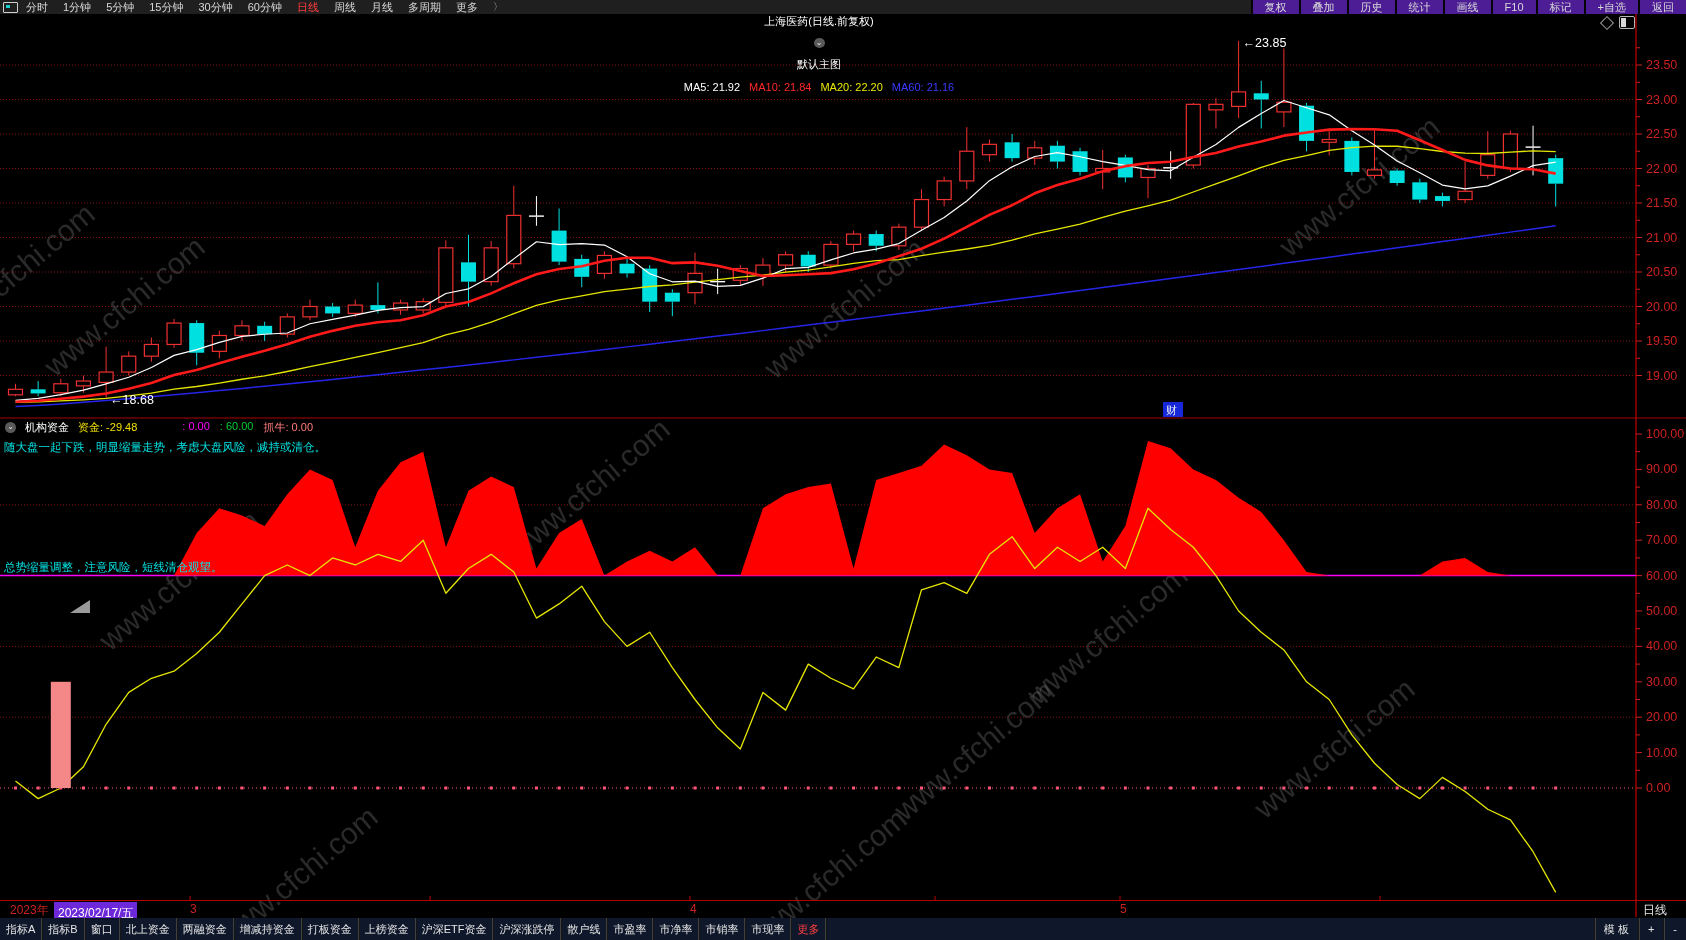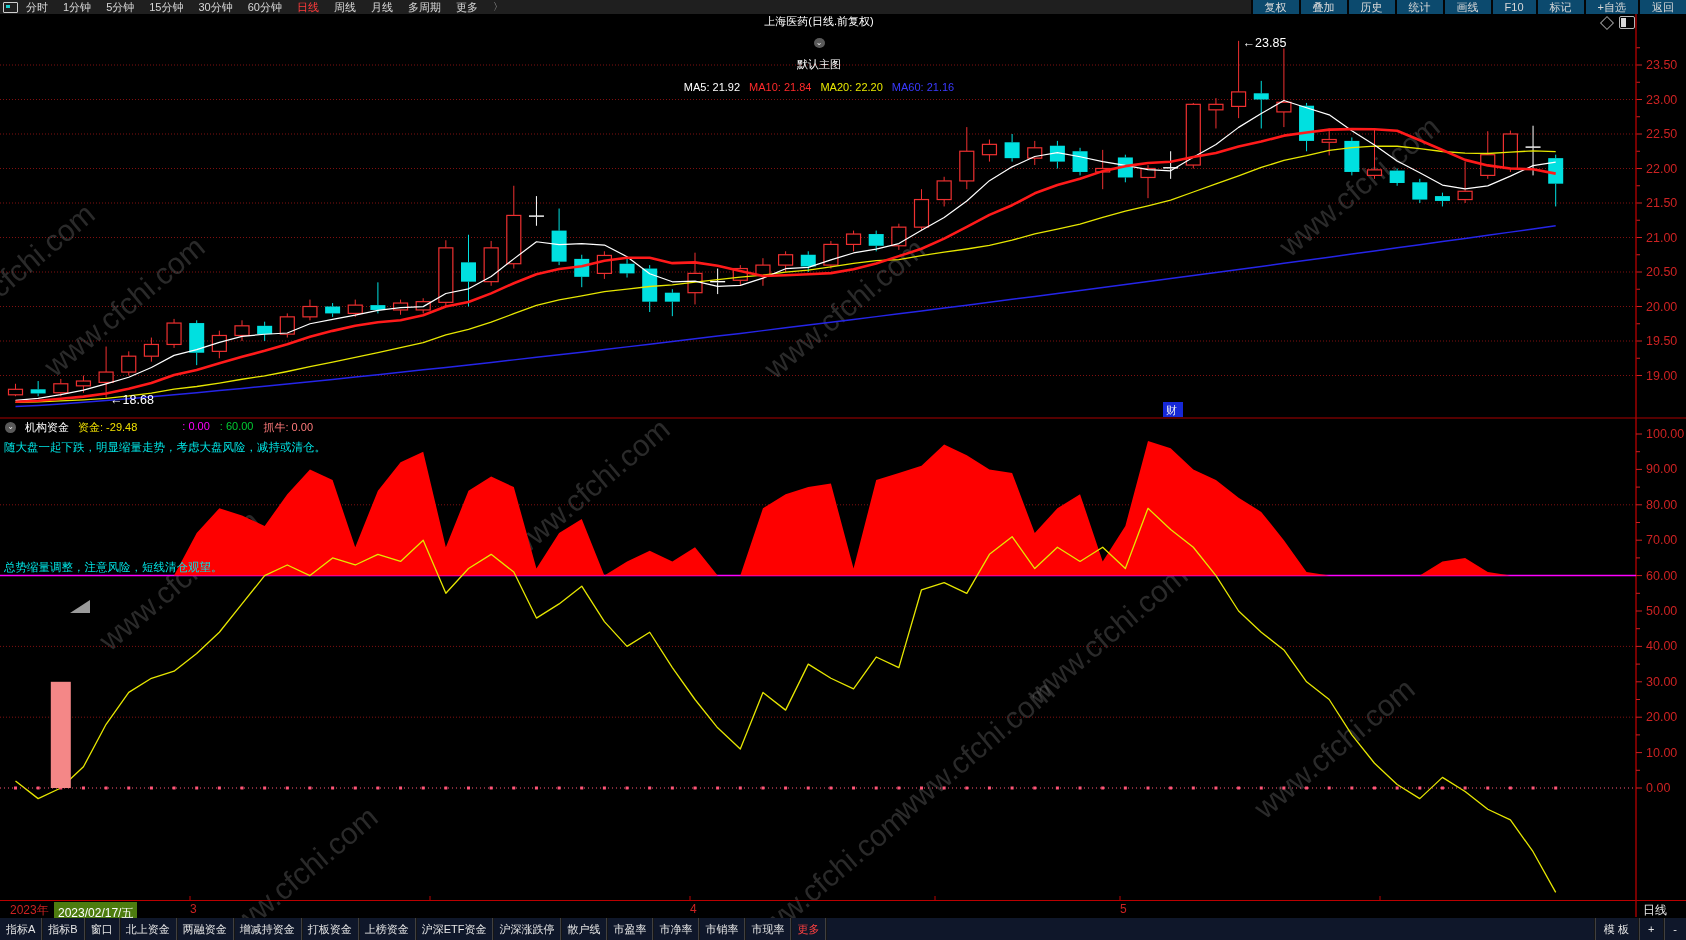--- a/index.html
+++ b/index.html
@@ -6,39 +6,39 @@
   body{width:1686px;height:940px;position:relative;overflow:hidden;
        font-family:"Liberation Sans","DejaVu Sans",sans-serif;}
   #chart-svg{position:absolute;left:0;top:0;z-index:1;}
   .top-bar{position:absolute;left:0;top:0;width:1686px;height:14px;background:#1f1f1f;
            display:flex;align-items:center;font-size:11px;color:#d8d8d8;z-index:3;}
   .tb-left{display:flex;gap:15px;padding-left:26px;align-items:center;white-space:nowrap;}
   .tb-left .item{cursor:default;}
   .tb-left .item.active{color:#ff3b3b;}
   .tb-chevron{color:#bbb;font-size:10px;}
   .tb-right{margin-left:auto;display:flex;height:14px;align-items:center;}
-  .tb-right .item{padding:0 12px;line-height:14px;background:#0c4a6e;border-left:2px solid #050505;white-space:nowrap;}
+  .tb-right .item{padding:0 12px;line-height:14px;background:#4c1d95;border-left:2px solid #050505;white-space:nowrap;}
   .app-icon{position:absolute;left:3px;top:2px;width:13px;height:9px;border:1px solid #cfcfcf;border-radius:1px;}
   .app-icon:before{content:"";position:absolute;left:2px;top:2px;width:4px;height:3px;background:#19d0d0;}
   .symbol-bar{position:absolute;left:0;top:14px;width:1630px;height:14px;display:flex;gap:9px;
               align-items:center;padding-left:4px;font-size:11px;color:#fff;z-index:3;white-space:nowrap;flex-direction:column;}
   .drop-circle{display:inline-block;width:11px;height:11px;border-radius:50%;background:#5a5a5a;color:#e8e8e8;
                font-size:8px;line-height:10px;text-align:center;}
   .diamond-icon{position:absolute;left:1602px;top:18px;width:8px;height:8px;border:1px solid #9a9a9a;
                 transform:rotate(45deg);z-index:3;}
   .panes-icon{position:absolute;left:1619px;top:16px;width:14px;height:11px;border:1px solid #b5b5b5;
               border-radius:2px;z-index:3;}
   .panes-icon:before{content:"";position:absolute;left:1px;top:1px;width:5px;height:9px;background:#d8d8d8;}
   .sub-line1{position:absolute;left:5px;top:420px;display:flex;gap:9px;align-items:center;
              font-size:11px;z-index:3;white-space:nowrap;}
   .sub-line2{position:absolute;left:4px;top:440px;font-size:11.5px;color:#00e5e5;z-index:3;white-space:nowrap;}
   .advice-mid{position:absolute;left:4px;top:560px;font-size:11.5px;color:#00e5e5;z-index:3;white-space:nowrap;}
   .date-row span{position:absolute;font-size:12px;z-index:3;white-space:nowrap;}
   .dr-year{left:10px;top:902px;color:#cc2222;}
-  .dr-date{left:54px;top:902px;color:#fff;background:#4d7c0f;padding:4px 4px;line-height:14px;}
+  .dr-date{left:54px;top:902px;color:#fff;background:#6d28d9;padding:4px 4px;line-height:14px;}
   .dr-period{left:1643px;top:902px;color:#e8e8e8;}
   .dr-month{top:902px;color:#cc2222;}
   .bottom-bar{position:absolute;left:0;top:918px;width:1686px;height:22px;background:#0f172a;
               display:flex;align-items:center;font-size:11px;color:#e5e5e5;z-index:3;}
   .bb-item{padding:0 6px;height:22px;line-height:22px;border-right:1px solid #404040;
            box-shadow:1px 0 0 #151515;white-space:nowrap;}
   .bb-item.more{color:#ff4040;}
   .bb-right{margin-left:auto;display:flex;align-items:center;height:22px;}
   .bb-right .item{padding:0 9px;height:22px;line-height:22px;border-left:1px solid #151515;
                   box-shadow:inset 1px 0 0 #404040;white-space:nowrap;}

